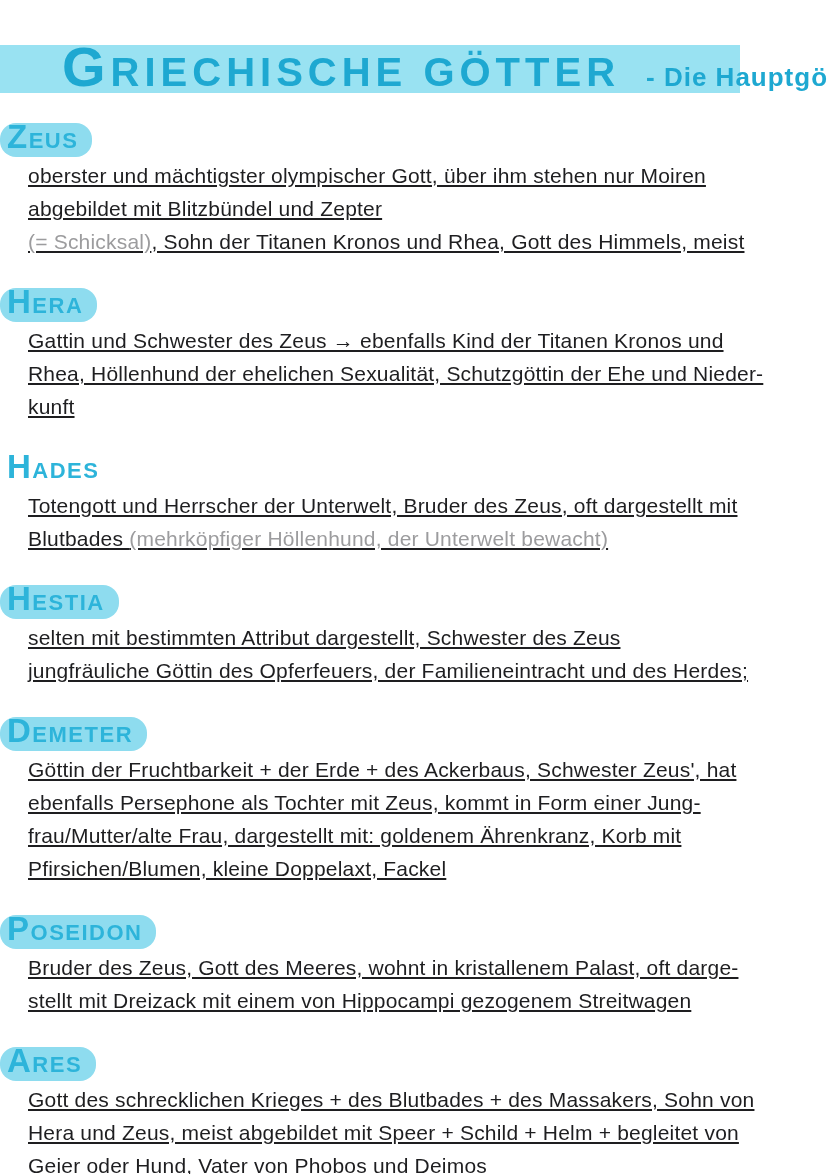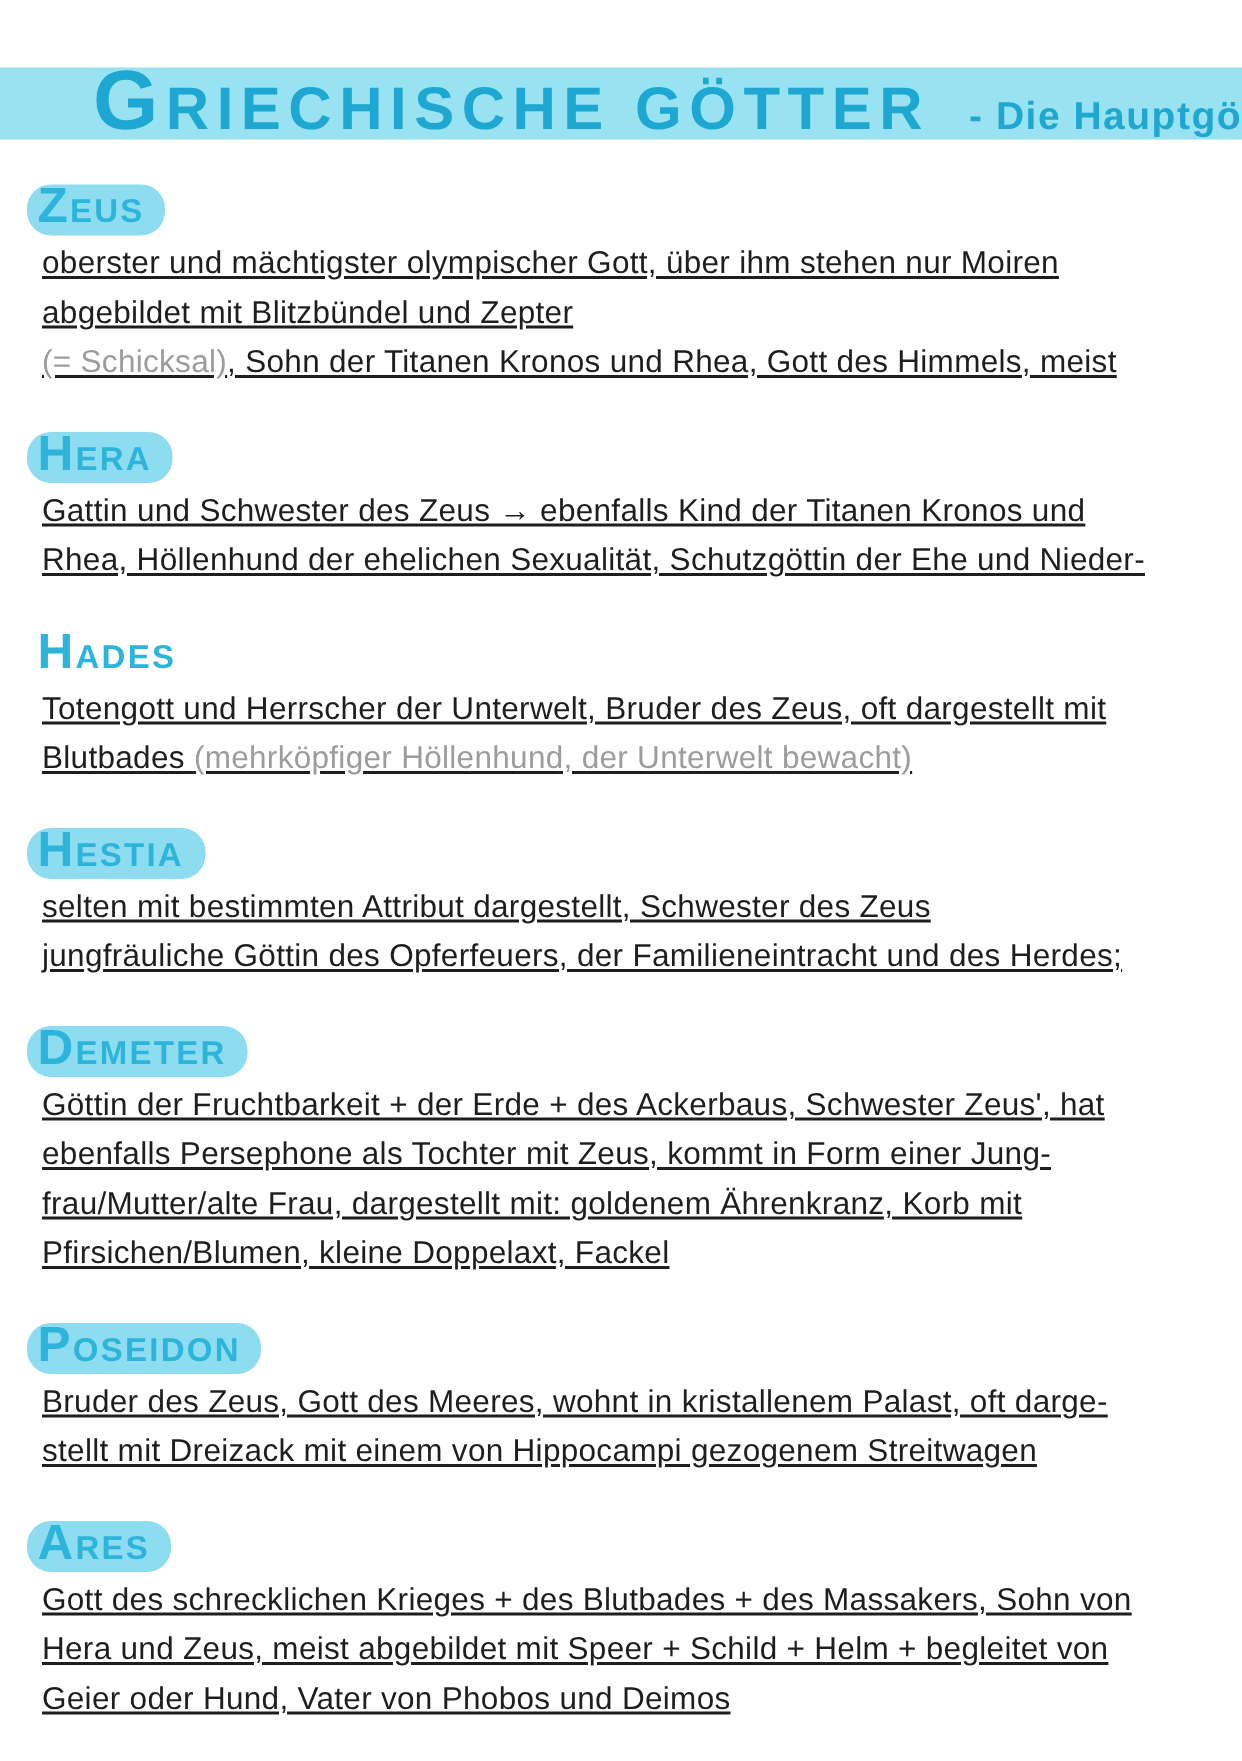--- a/index.html
+++ b/index.html
@@ -16,21 +16,21 @@
   body{
     background: var(--paper);
     font-family: "Liberation Sans", sans-serif;
     overflow: hidden;
     position: relative;
   }
   
   .band{
     position: absolute;
     top: 45px; left: 0;
-    width: 828px; height: 48px;
+    width: 740px; height: 48px;
     background: var(--band);
   }
   .title-row{
     position: absolute;
     left: 62px; bottom: -2px;
     display: flex;
     align-items: baseline;
     gap: 26px;
     white-space: nowrap;
   }
@@ -54,21 +54,20 @@
   
   .sections{
     position: absolute;
     top: 93px; left: 0;
     width: 828px;
     padding-top: 24px;
   }
   .section{ margin-bottom: 24px; }
   .section-heading{
     height: 40px;
-    margin-left: 18px;
     display: flex;
     align-items: flex-end;
   }
   .god{
     display: inline-block;
     color: var(--heading);
     font-size: 22px;
     font-weight: 700;
     letter-spacing: 1.5px;
     line-height: 26px;
@@ -114,20 +113,21 @@
       </div>
   </section>
 
   <section class="section">
     <div class="section-heading">
       <span class="god hl">HERA</span>
     </div>
     <div class="section-body">
         <div class="line"><span>Gattin und Schwester des Zeus → ebenfalls Kind der Titanen Kronos und</span></div>
         <div class="line"><span>Rhea, Höllenhund der ehelichen Sexualität, Schutzgöttin der Ehe und Nieder-</span></div>
+        <div class="line"><span>kunft</span></div>
       </div>
   </section>
 
   <section class="section">
     <div class="section-heading">
       <span class="god">HADES</span>
     </div>
     <div class="section-body">
         <div class="line"><span>Totengott und Herrscher der Unterwelt, Bruder des Zeus, oft dargestellt mit</span></div>
         <div class="line"><span>Blutbades </span><span class="muted">(mehrköpfiger Höllenhund, der Unterwelt bewacht)</span></div>

